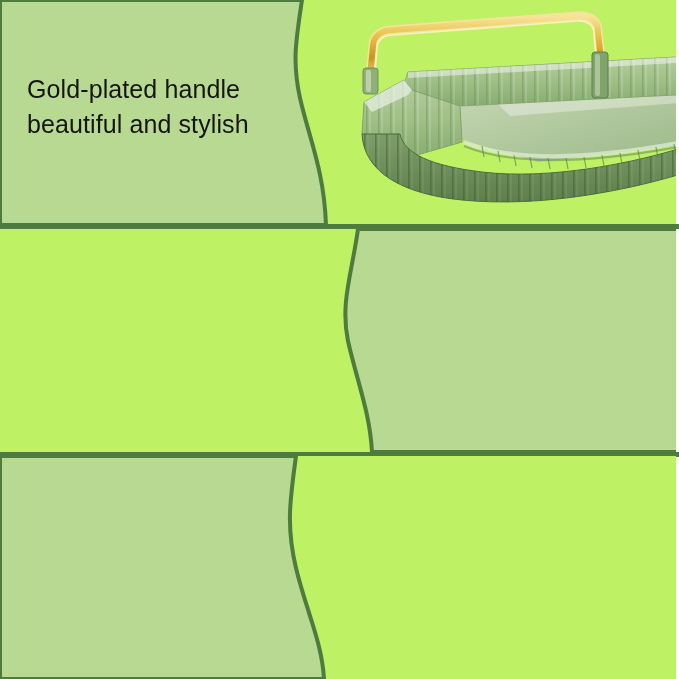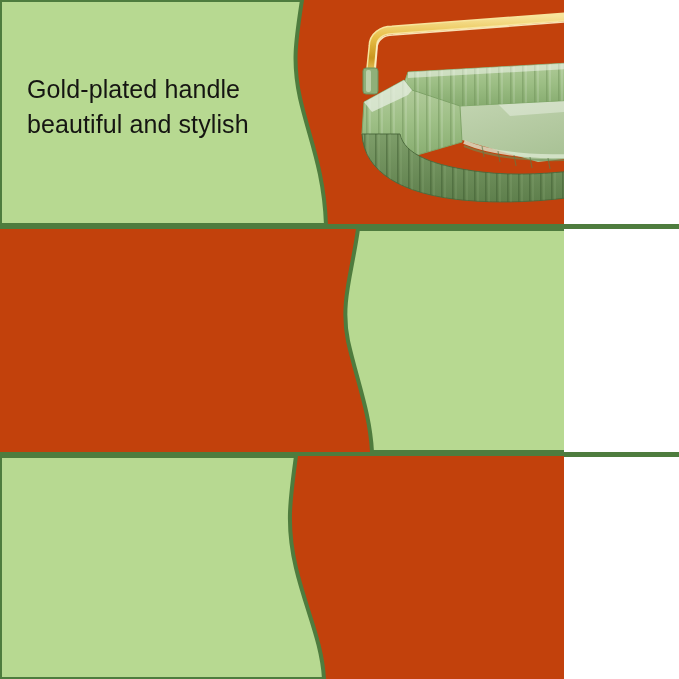--- a/index.html
+++ b/index.html
@@ -16,23 +16,23 @@
     width: 679px;
     height: 679px;
     background: #ffffff;
     overflow: hidden;
   }
 
   
   .panel {
     position: absolute;
     left: 0;
-    width: 564px;
+    width: 676px;
     overflow: hidden;
-    background: #c2410c;
+    background: #bef264;
   }
   #panel-1 { top: 0px;   height: 225px; }
   #panel-2 { top: 229px; height: 223px; }
   #panel-3 { top: 456px; height: 223px; }
 
   .panel-bg-svg {
     position: absolute;
     left: 0;
     top: 0;
     width: 679px;

